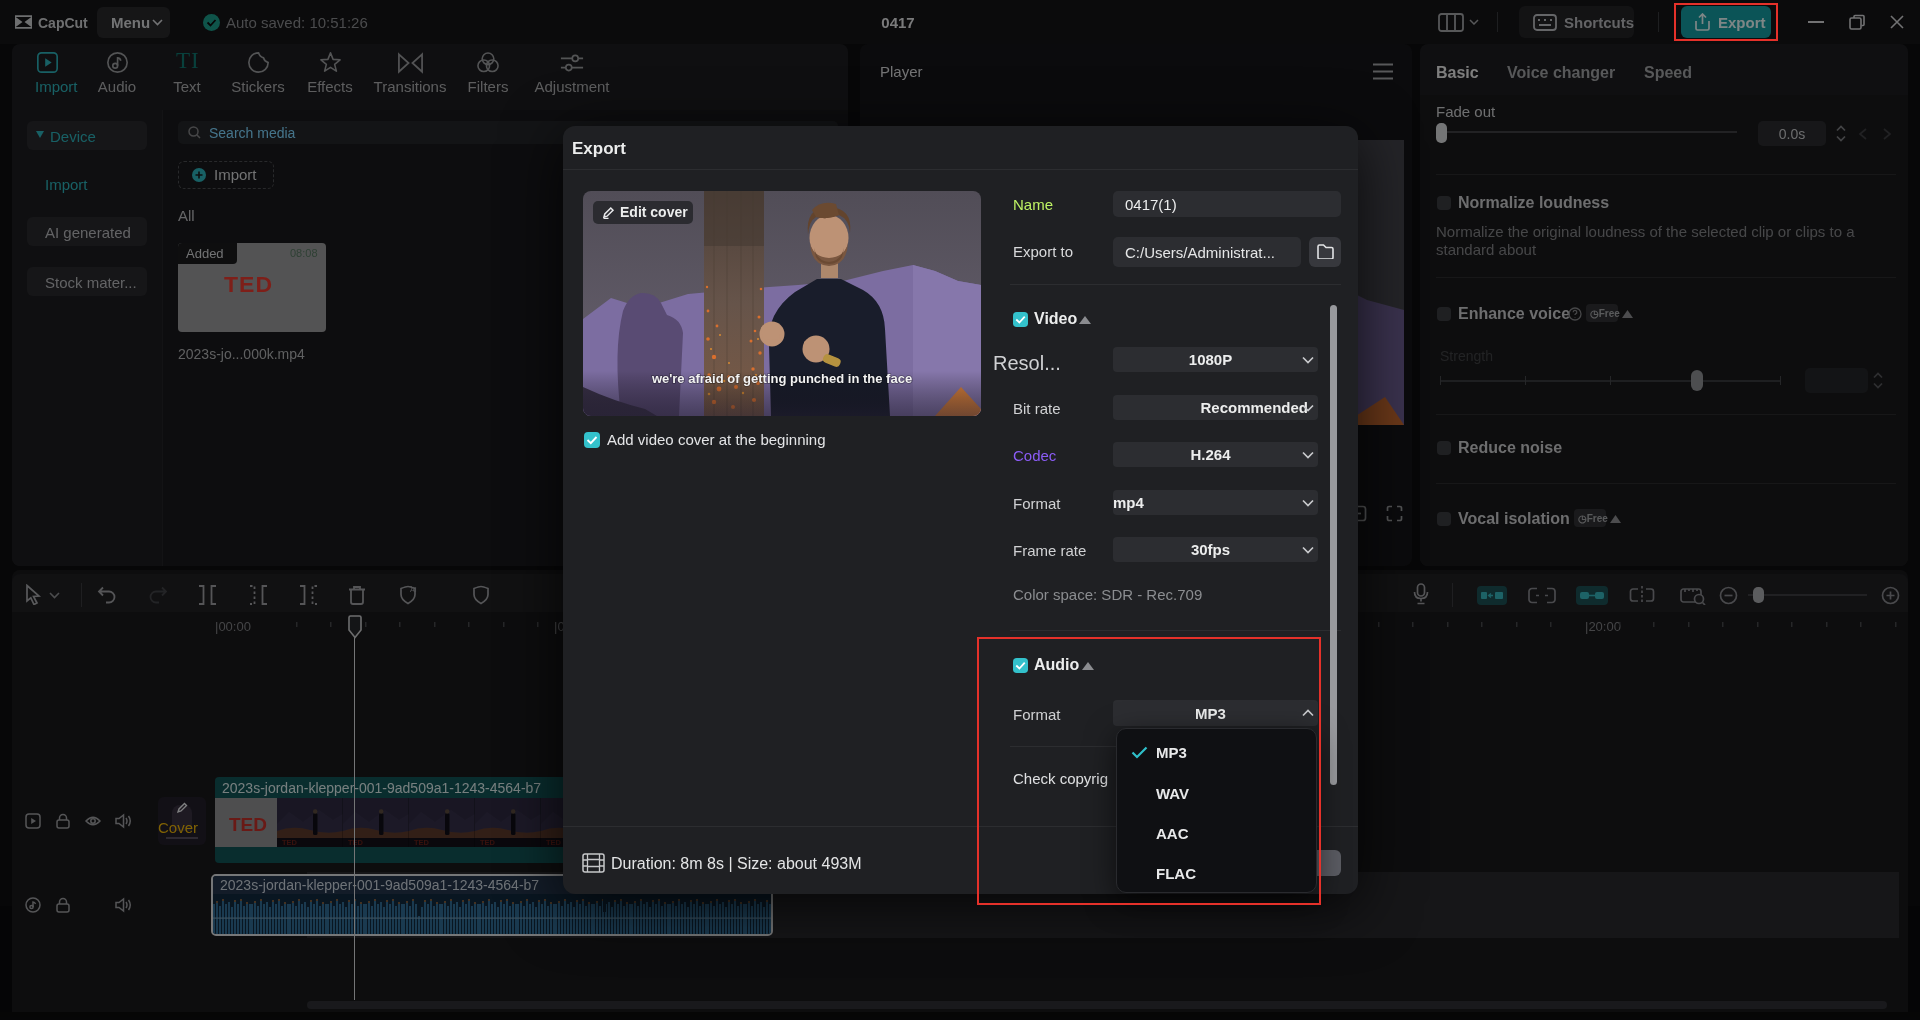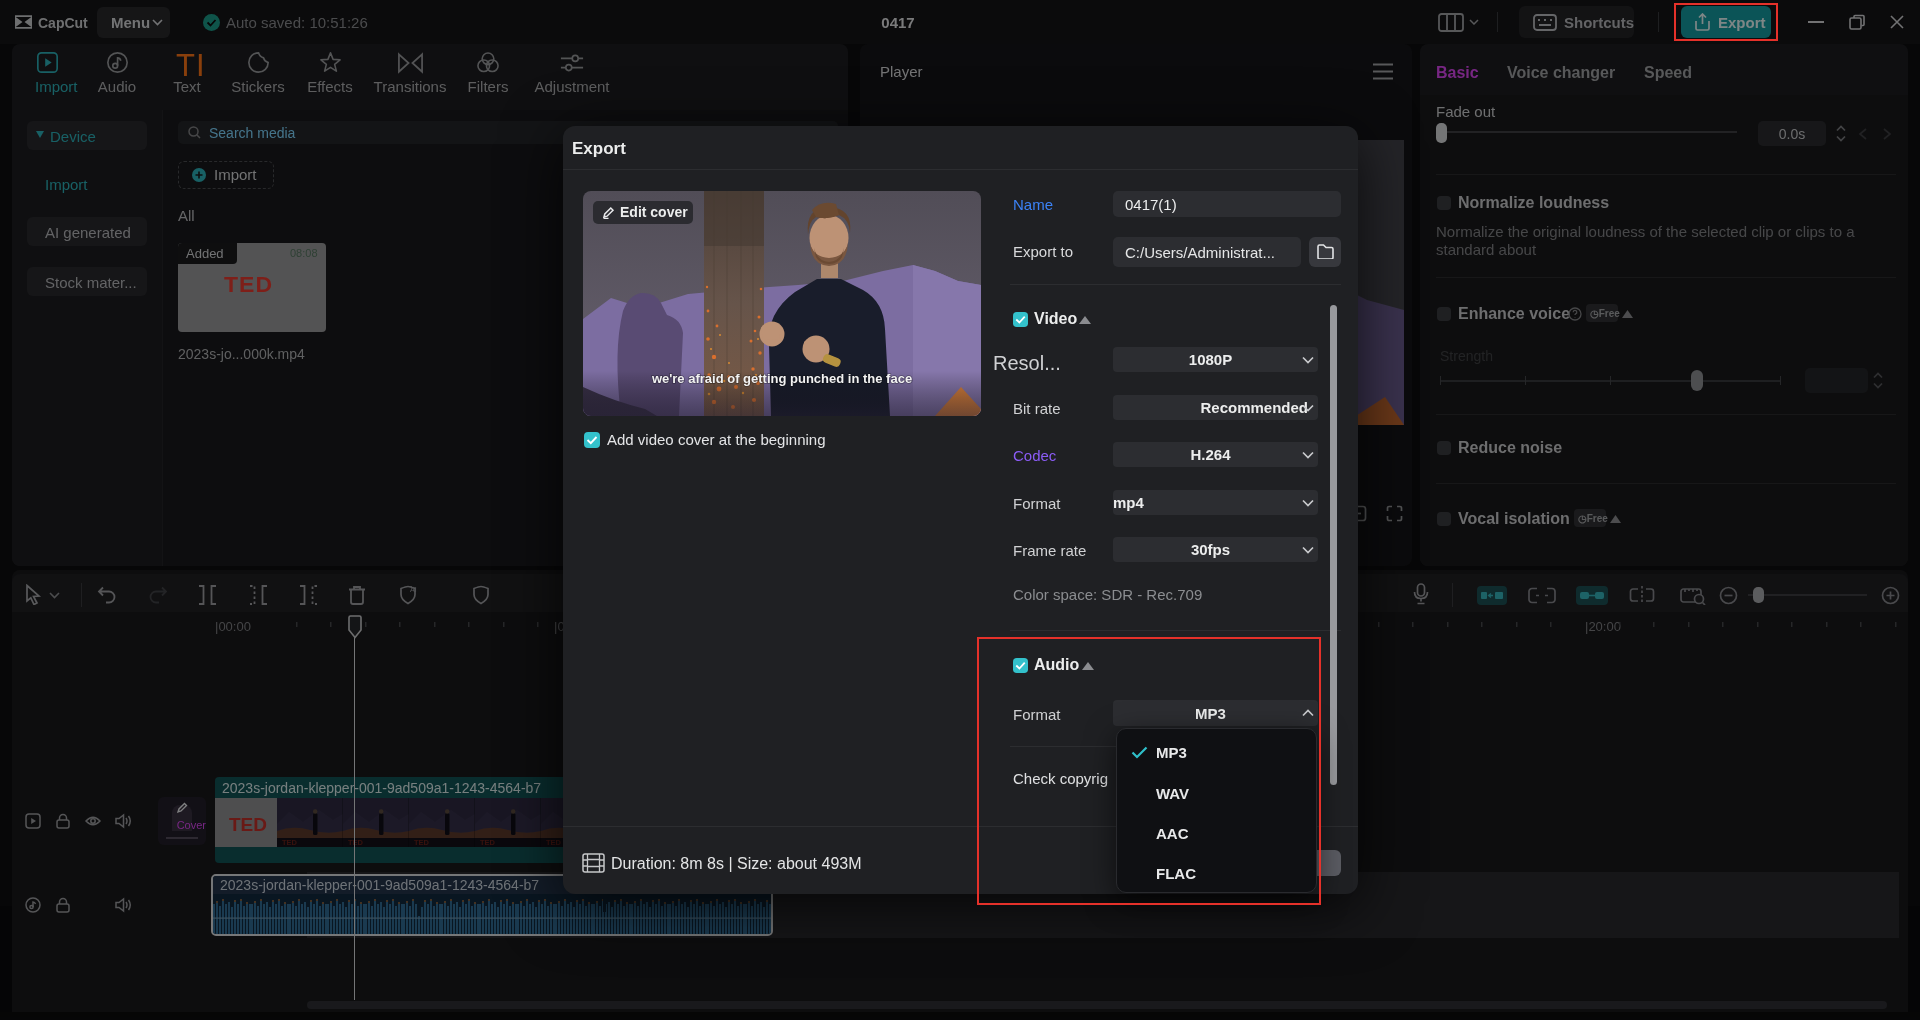--- a/index.html
+++ b/index.html
@@ -71,21 +71,21 @@
       <rect x="2" y="2" width="21" height="21" rx="4"></rect>
       <path d="M10 8 L17 12.5 L10 17 Z" fill="#2cb0b8" stroke="none"></path>
     </svg>
 <div class="ab" style="left:95px;top:78px;width:44px;text-align:center;font-size:15px;color:#a9aaac">Audio</div>
 <svg class="ab" style="left:106px;top:50px" width="23" height="25" viewBox="0 0 25 25" fill="none" stroke="#98999c" stroke-width="1.8">
       <circle cx="12.5" cy="12.5" r="10.5"></circle>
       <circle cx="10" cy="16" r="2.6"></circle>
       <path d="M12.6 16 V7.5 q2.5 0 3.5 3"></path>
     </svg>
 <div class="ab" style="left:165px;top:78px;width:44px;text-align:center;font-size:15px;color:#a9aaac">Text</div>
-<div class="ab" style="left:176px;top:48px;width:26px;font-size:31px;letter-spacing:1px;color:#f97316;font-family:Liberation Sans, sans-serif">TI</div>
+<div class="ab" style="left:176px;top:48px;width:26px;font-size:23px;letter-spacing:1px;color:#0f766e;font-family:Liberation Serif, serif">TI</div>
 <div class="ab" style="left:228px;top:78px;width:60px;text-align:center;font-size:15px;color:#a9aaac">Stickers</div>
 <svg class="ab" style="left:247px;top:50px" width="23" height="25" viewBox="0 0 25 25" fill="none" stroke="#98999c" stroke-width="1.8">
       <path d="M12.5 2 a10.5 10.5 0 1 0 10.5 10.5 q-4-1-5-5 q-4-1-5.5-5.5 Z"></path>
     </svg>
 <div class="ab" style="left:303px;top:78px;width:54px;text-align:center;font-size:15px;color:#a9aaac">Effects</div>
 <svg class="ab" style="left:319px;top:50px" width="23" height="25" viewBox="0 0 25 25" fill="none" stroke="#98999c" stroke-width="1.7" stroke-linejoin="round">
       <path d="M12.5 2 L15.3 9.1 L22.9 9.6 L17 14.5 L18.9 21.9 L12.5 17.8 L6.1 21.9 L8 14.5 L2.1 9.6 L9.7 9.1 Z"></path>
     </svg>
 <div class="ab" style="left:368px;top:78px;width:84px;text-align:center;font-size:15px;color:#a9aaac">Transitions</div>
 <svg class="ab" style="left:397px;top:52px" width="27" height="22" viewBox="0 0 28 22" fill="none" stroke="#98999c" stroke-width="1.8">
@@ -153,21 +153,21 @@
         <rect x="1.5" y="1.5" width="14" height="14" rx="2.5"></rect>
         <path d="M6 8.5 h5"></path>
       </svg>
   <svg class="ab" style="left:526px;top:461px" width="17" height="17" viewBox="0 0 17 17" fill="none" stroke="#96979a" stroke-width="1.7">
         <path d="M6 1.5 H3 a1.5 1.5 0 0 0-1.5 1.5 v3 M11 1.5 h3 a1.5 1.5 0 0 1 1.5 1.5 v3 M6 15.5 H3 a1.5 1.5 0 0 1-1.5-1.5 v-3 M11 15.5 h3 a1.5 1.5 0 0 0 1.5-1.5 v-3"></path>
       </svg>
 </div>
 
 <div class="ab" style="left:1420px;top:44px;width:488px;height:522px;background:#1d1d20;border-radius:8px;overflow:hidden">
   <div class="ab" style="left:0;top:51px;width:488px;height:471px;background:#19191b"></div>
-  <div class="ab b" style="left:16px;top:20px;font-size:16px;color:#d946ef">Basic</div>
+  <div class="ab b" style="left:16px;top:20px;font-size:16px;color:#e5e5e5">Basic</div>
   <div class="ab b" style="left:87px;top:20px;font-size:16px;color:#9fa0a3">Voice changer</div>
   <div class="ab b" style="left:224px;top:20px;font-size:16px;color:#9fa0a3">Speed</div>
 
   <div class="ab" style="left:16px;top:59px;font-size:15px;color:#c9cacc">Fade out</div>
   <div class="ab" style="left:16px;top:87px;width:301px;height:2px;background:#3e3f43"></div>
   <div class="ab" style="left:16px;top:79px;width:11px;height:20px;border-radius:5px;background:#d4d5d7"></div>
   <div class="ab" style="left:338px;top:77px;width:68px;height:25px;background:#2a2b2e;border-radius:5px"></div>
   <div class="ab" style="left:338px;top:82px;width:68px;text-align:center;font-size:14px;color:#c5c6c8">0.0s</div>
   <svg class="ab" style="left:415px;top:80px" width="12" height="19" viewBox="0 0 12 19" fill="none" stroke="#7b7c7f" stroke-width="1.7">
         <path d="M2 6.5 L6 2.5 L10 6.5 M2 12.5 L6 16.5 L10 12.5"></path>
@@ -367,21 +367,21 @@
 <svg class="ab" style="left:115px;top:897px" width="17" height="16" viewBox="0 0 17 16" fill="none" stroke="#9b9c9f" stroke-width="1.5">
       <path d="M1 5.5 h3 L8.5 2 v12 L4 10.5 H1 Z"></path>
       <path d="M11 5 q2 3-0 6 M13.5 3 q3.5 5 0 10"></path>
     </svg>
 
 <div class="ab" style="left:158px;top:797px;width:48px;height:48px;border-radius:6px;background:#221e29;overflow:hidden">
   <div class="ab" style="left:14px;top:8px;width:20px;height:26px;border-radius:8px 8px 0 0;background:#37303f"></div>
   <svg class="ab" style="left:18px;top:5px" width="12" height="12" viewBox="0 0 12 12" fill="none" stroke="#e8e9eb" stroke-width="1.4">
         <path d="M2 10 l1-3 5.5-5.5 2 2 L5 9 Z"></path>
       </svg>
-  <div class="ab" style="left:0;top:22px;width:48px;text-align:right;font-size:11px;color:#d946ef">Cover</div>
+  <div class="ab" style="left:0;top:22px;width:48px;text-align:left;font-size:15px;color:#eab308">Cover</div>
   <div class="ab" style="left:8px;top:40px;width:32px;height:2px;background:#524c5a"></div>
 </div>
 
 <div class="ab" style="left:215px;top:777px;width:557px;height:86px;border-radius:4px;overflow:hidden">
   <div class="ab" style="left:0;top:0;width:557px;height:21px;background:#115355"></div>
   <div class="ab" style="left:7px;top:3px;width:548px;font-size:14px;color:#d9e7e7;white-space:nowrap;overflow:hidden">2023s-jordan-klepper-001-9ad509a1-1243-4564-b7</div>
   <svg class="ab" style="left:0;top:21px" width="557" height="49">
     <defs>
     <pattern id="fs" x="62" y="0" width="66" height="49" patternUnits="userSpaceOnUse">
       <rect width="66" height="49" fill="#2e2940"></rect>
@@ -534,21 +534,21 @@
       <path d="M2 11 l.8-3 6-6 2.2 2.2 -6 6 Z M1.5 12.5 h5"></path>
     </svg>
   <div class="ab b" style="left:57px;top:78px;font-size:14px;color:#eceded">Edit cover</div>
 
   <svg class="ab" style="left:21px;top:306px" width="16" height="16" viewBox="0 0 16 16">
       <rect width="16" height="16" rx="4" fill="#33c1cb"></rect>
       <path d="M3.5 8 L6.8 11.2 L12.5 5" stroke="#ffffff" stroke-width="1.9" fill="none"></path>
     </svg>
   <div class="ab" style="left:44px;top:305px;font-size:15px;color:#e3e4e6">Add video cover at the beginning</div>
 
-  <div class="ab" style="left:450px;top:70px;font-size:15px;color:#3b82f6">Name</div>
+  <div class="ab" style="left:450px;top:70px;font-size:15px;color:#bef264">Name</div>
   <div class="ab" style="left:550px;top:65px;width:228px;height:26px;background:#2c2d31;border-radius:5px"></div>
   <div class="ab" style="left:562px;top:70px;font-size:15px;color:#eceded">0417(1)</div>
   <div class="ab" style="left:450px;top:117px;font-size:15px;color:#d8d9db">Export to</div>
   <div class="ab" style="left:550px;top:111px;width:188px;height:30px;background:#2c2d31;border-radius:5px"></div>
   <div class="ab" style="left:562px;top:118px;font-size:15px;color:#e5e6e7">C:/Users/Administrat...</div>
   <div class="ab" style="left:746px;top:111px;width:32px;height:30px;background:#37383d;border-radius:6px"></div>
   <svg class="ab" style="left:754px;top:118px" width="17" height="15" viewBox="0 0 17 15" fill="none" stroke="#e2e3e5" stroke-width="1.6">
       <path d="M1 13.5 V2.5 a1.5 1.5 0 0 1 1.5-1.5 h4 L9 3.5 h5.5 A1.5 1.5 0 0 1 16 5 v8.5 a1.5 1.5 0 0 1-1.5 1.5 h-12 A1.5 1.5 0 0 1 1 13.5 Z"></path>
     </svg>
   <div class="ab" style="left:447px;top:158px;width:331px;height:1px;background:#2c2d30"></div>

